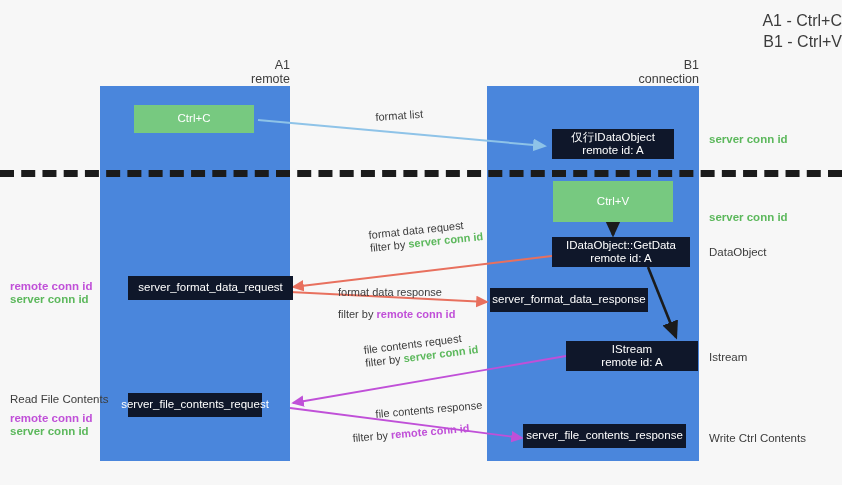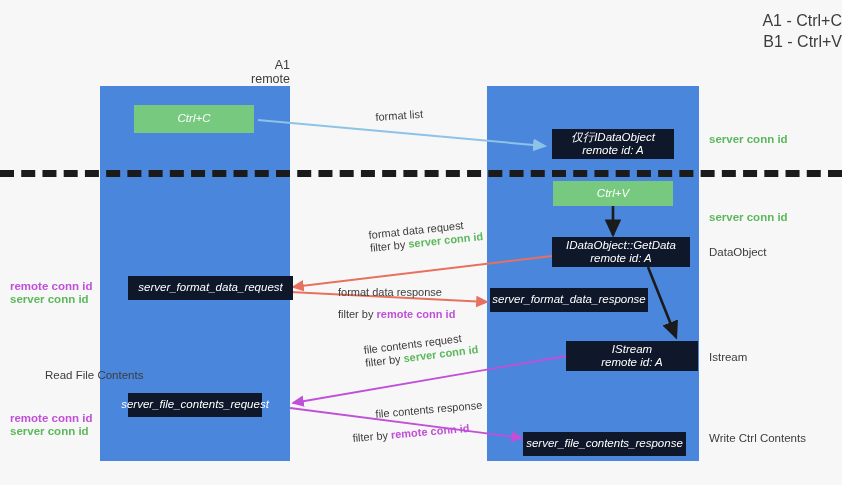--- a/index.html
+++ b/index.html
@@ -43,21 +43,20 @@
     box-sizing:border-box;
     display:flex;
     align-items:center;
     justify-content:center;
     text-align:center;
     color:#ffffff;
     font-size:11.5px;
     line-height:13.5px;
     white-space:pre-line;
     padding:2px 6px;
-    font-style:italic;
   }
   .box.orange{background:#0f172a;}
   .box.green{background:#77c980;}
 
   
   .side-label{
     font-size:11.5px;
     line-height:14px;
     color:#3c3c3c;
     white-space:pre-line;
@@ -86,20 +85,22 @@
 </head>
 <body>
 
 <div class="canvas">
 
   <div class="abs" id="title">A1 - Ctrl+C
 B1 - Ctrl+V</div>
 
   <div class="abs col-head" style="left:100px;top:58px;width:190px;">A1
 remote</div>
+  <div class="abs col-head" style="left:487px;top:58px;width:212px;">B1
+connection</div>
 
   <div class="abs lane" style="left:100px;top:86px;width:190px;height:375px;"></div>
   <div class="abs lane" style="left:487px;top:86px;width:212px;height:375px;"></div>
 
   <svg class="overlay">
     <defs>
       <marker id="ah-blue" markerWidth="7" markerHeight="7" refX="6" refY="3.2" orient="auto">
         <path d="M0,0 L7,3.2 L0,6.4 z" fill="#8ec3e8"></path>
       </marker>
       <marker id="ah-red" markerWidth="7" markerHeight="7" refX="6" refY="3.2" orient="auto">
@@ -128,35 +129,35 @@
     <line x1="290" y1="408" x2="522" y2="438" stroke="#c050d8" stroke-width="1.8" marker-end="url(#ah-mag)"></line>
   </svg>
 
   <div class="abs" id="divider"></div>
 
   <div class="abs box green" style="left:134px;top:105px;width:120px;height:28px;">Ctrl+C</div>
 
   <div class="abs box orange" style="left:552px;top:129px;width:122px;height:30px;">仅行IDataObject
 remote id: A</div>
 
-  <div class="abs box green" style="left:553px;top:181px;width:120px;height:25px;">Ctrl+V</div>
+  <div class="abs box green" style="left:553px;top:181px;width:120px;height:41px;">Ctrl+V</div>
 
   <div class="abs box orange" style="left:552px;top:237px;width:138px;height:30px;">IDataObject::GetData
 remote id: A</div>
 
   <div class="abs box orange" style="left:128px;top:276px;width:165px;height:24px;">server_format_data_request</div>
 
   <div class="abs box orange" style="left:490px;top:288px;width:158px;height:24px;">server_format_data_response</div>
 
   <div class="abs box orange" style="left:566px;top:341px;width:132px;height:30px;">IStream
 remote id: A</div>
 
   <div class="abs box orange" style="left:128px;top:393px;width:134px;height:24px;">server_file_contents_request</div>
 
-  <div class="abs box orange" style="left:523px;top:424px;width:163px;height:24px;margin-top:8px;">server_file_contents_response</div>
+  <div class="abs box orange" style="left:523px;top:424px;width:163px;height:24px;">server_file_contents_response</div>
 
   <div class="abs arrow-label" style="left:375px;top:111px;transform:rotate(-4deg);transform-origin:left top;">format list</div>
 
   <div class="abs" style="left:368px;top:229px;transform:rotate(-6deg);transform-origin:left top;">
     <div class="arrow-label">format data request</div>
     <div class="arrow-label"><span>filter by </span><span class="hl-green">server conn id</span></div>
   </div>
 
   <div class="abs" style="left:338px;top:286px;transform:rotate(0deg);transform-origin:left top;">
     <div class="arrow-label">format data response</div>
@@ -179,17 +180,17 @@
 
   <div class="abs side-label" style="left:709px;top:245px;">DataObject</div>
 
   <div class="abs side-label" style="left:709px;top:350px;">Istream</div>
 
   <div class="abs side-label" style="left:709px;top:431px;">Write Ctrl Contents</div>
 
   <div class="abs side-label conn-purple" style="left:10px;top:279px;">remote conn id</div>
   <div class="abs side-label conn-green" style="left:10px;top:292px;">server conn id</div>
 
-  <div class="abs side-label" style="left:10px;top:368px;margin-left:35px;">Read File Contents</div>
+  <div class="abs side-label" style="left:10px;top:392px;">Read File Contents</div>
   <div class="abs side-label conn-purple" style="left:10px;top:411px;">remote conn id</div>
   <div class="abs side-label conn-green" style="left:10px;top:424px;">server conn id</div>
 
 </div>
 
 </body></html>

